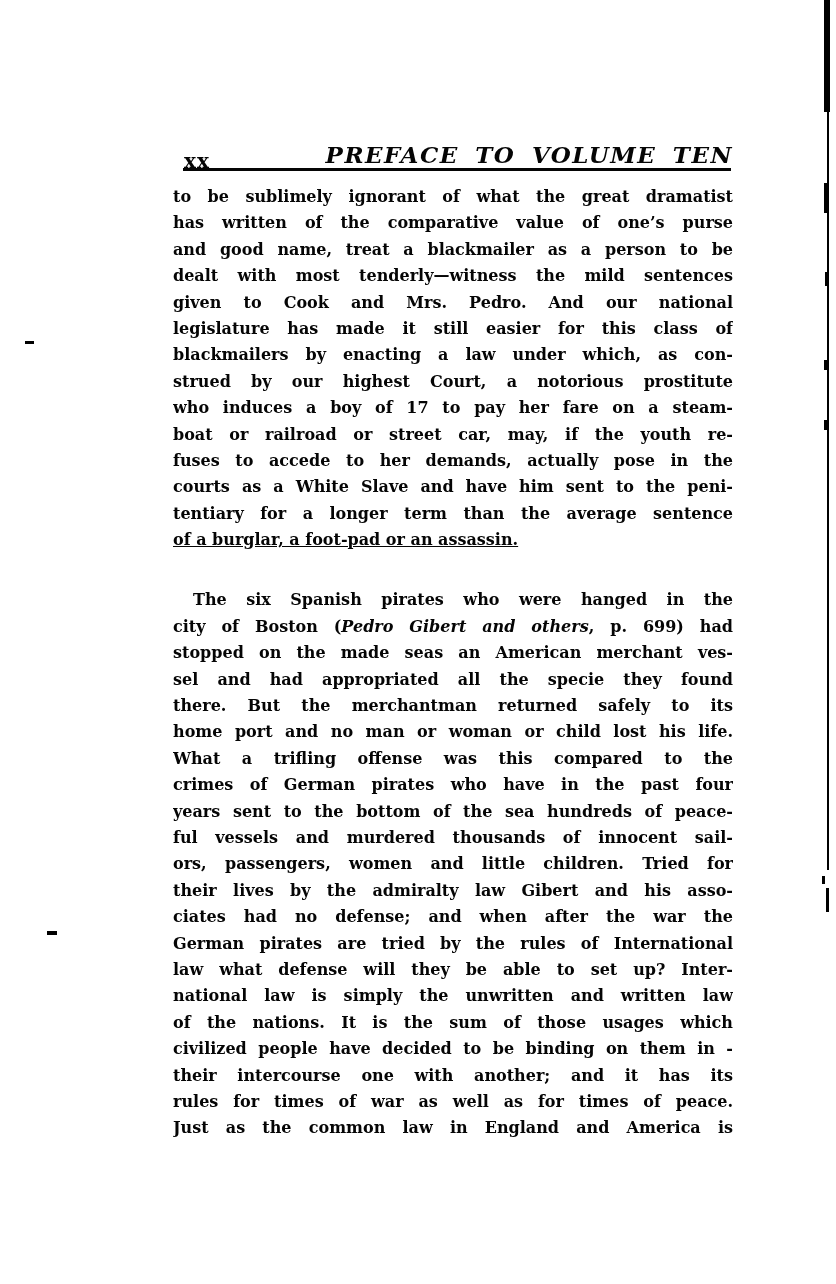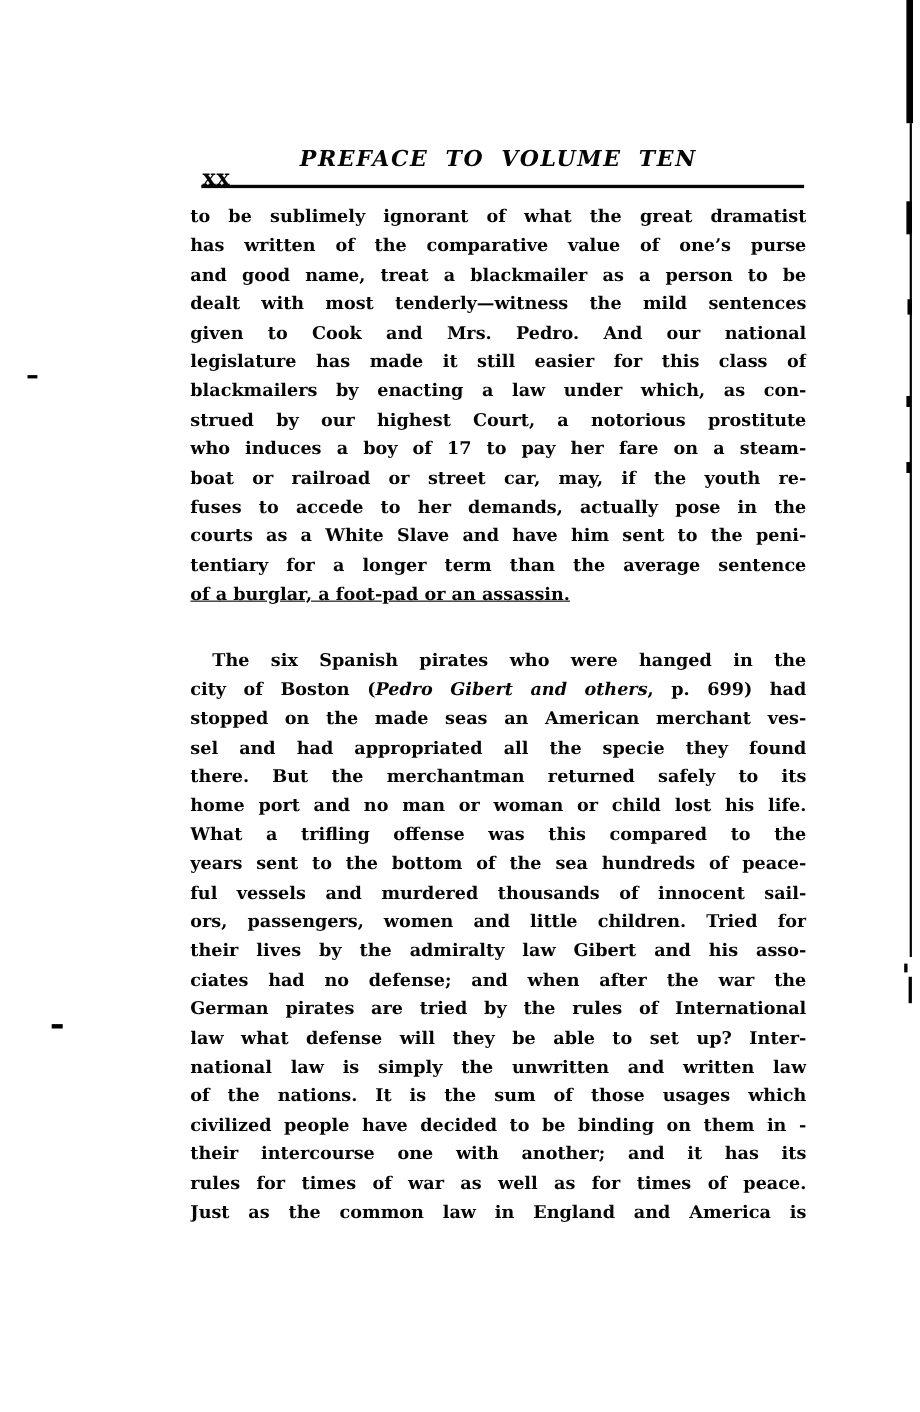--- a/index.html
+++ b/index.html
@@ -11,23 +11,23 @@
     font-family:"DejaVu Serif", serif;
     color:#050505;
   }
   .folio {
     position:absolute; left:184px; top:138px;
     font-size:20px; font-weight:bold; letter-spacing:1px;
     line-height:22px;
     margin-top:12px;
   }
   .running-head {
-    position:absolute; left:173px; top:132px; width:560px;
-    text-align:center;
-    font-size:20px; font-weight:bold; font-style:italic;
+    position:absolute; left:173px; top:143px; width:560px;
+    text-align:right;
+    font-size:23px; font-weight:bold; font-style:italic;
     letter-spacing:1.5px; word-spacing:7px;
     line-height:24px;
   }
   .head-rule {
     position:absolute; left:183px; top:168px;
     width:548px; height:3px; background:#050505;
   }
   .text-body {
     position:absolute; left:173px; top:184px; width:560px;
     font-size:16px; font-weight:bold;
@@ -85,20 +85,21 @@
         <div class="tline no-just">of a burglar, a foot-pad or an assassin.</div>
       </div>
       <div>
         <div class="tline indent">The six Spanish pirates who were hanged in the</div>
         <div class="tline"><span>city of Boston (</span><span class="it">Pedro Gibert and others</span><span>, p. 699) had</span></div>
         <div class="tline">stopped on the made seas an American merchant ves-</div>
         <div class="tline">sel and had appropriated all the specie they found</div>
         <div class="tline">there.  But the merchantman returned safely to its</div>
         <div class="tline">home port and no man or woman or child lost his life.</div>
         <div class="tline">What a trifling offense was this compared to the</div>
+        <div class="tline">crimes of German pirates who have in the past four</div>
         <div class="tline">years sent to the bottom of the sea hundreds of peace-</div>
         <div class="tline">ful vessels and murdered thousands of innocent sail-</div>
         <div class="tline">ors, passengers, women and little children.  Tried for</div>
         <div class="tline">their lives by the admiralty law Gibert and his asso-</div>
         <div class="tline">ciates had no defense; and when after the war the</div>
         <div class="tline">German pirates are tried by the rules of International</div>
         <div class="tline">law what defense will they be able to set up?  Inter-</div>
         <div class="tline">national law is simply the unwritten and written law</div>
         <div class="tline">of the nations.  It is the sum of those usages which</div>
         <div class="tline">civilized people have decided to be binding on them in -</div>

